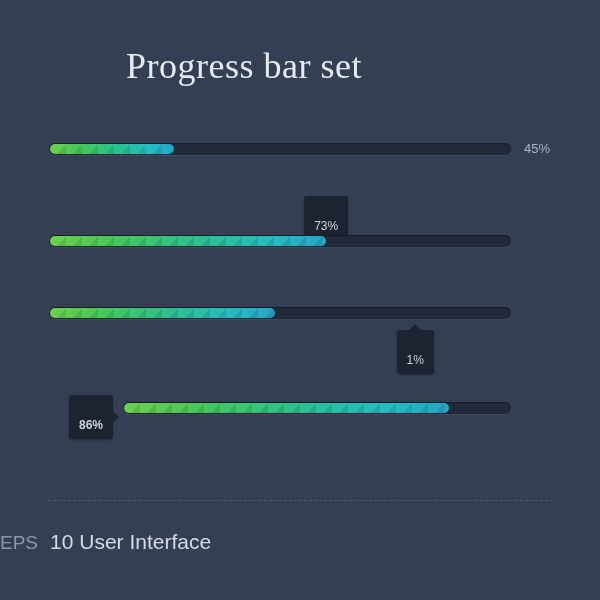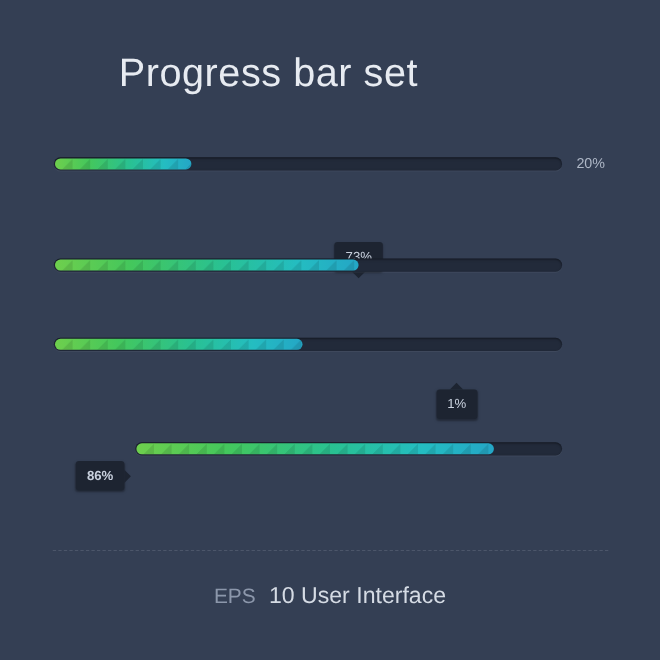--- a/index.html
+++ b/index.html
@@ -20,20 +20,21 @@
   .title {
     position: absolute;
     top: 45px;
     left: 0;
     width: 488px;
     text-align: center;
     font-size: 36px;
     font-weight: 300;
     color: #e7ebf1;
     letter-spacing: 0.5px;
+    font-family: Liberation Serif, serif;
   }
 
   .track {
     position: absolute;
     left: 49px;
     width: 462px;
     height: 12px;
     border-radius: 10px;
     background: #222a3a;
     box-shadow:
@@ -68,24 +69,23 @@
     font-size: 13px;
     color: #aeb7c6;
   }
 
   .tooltip {
     position: absolute;
     background: #1d2431;
     color: #c9d1de;
     font-size: 12px;
     line-height: 1;
-    padding: 7px 10px 8px;
+    padding: 24px 10px 8px;
     border-radius: 3px;
     box-shadow: 0 1px 2px rgba(0,0,0,.35);
-    margin-top: 24px;
   }
   .tooltip .arrow-down {
     position: absolute;
     left: 50%; transform: translateX(-50%);
     bottom: -6px;
     width: 0; height: 0;
     border-left: 6px solid transparent;
     border-right: 6px solid transparent;
     border-top: 6px solid #1d2431;
   }
@@ -115,42 +115,41 @@
     top: 500px;
     border-top: 1px dashed #5c6679;
     opacity: .6;
   }
 
   .footer {
     position: absolute;
     top: 530px;
     left: 0;
     width: 600px;
-    text-align: center;
     font-size: 21px;
     font-weight: 300;
     color: #d5dbe4;
   }
   .footer .eps {
     color: #8c97ab;
     font-size: 19px;
     margin-right: 12px;
   }
 </style>
 </head>
 <body>
 
 <div class="wrapper">
 
   <div class="title">Progress bar set</div>
 
   <div class="track" style="top:143px">
     <div class="fill" id="fill-0" style="width: 123.74px;"></div>
   </div>
-  <div class="side-label" style="top:141px; left:524px">20%</div>
+  <div class="side-label" style="top:141px; left:524px">45%</div>
 
   <div class="tooltip" id="tip-1" style="top: 196px; left: 304.2px;">
     <span>73%</span>
     <span class="arrow-down"></span>
   </div>
   <div class="track" style="top:235px">
     <div class="fill" id="fill-1" style="width: 276.2px;"></div>
   </div>
 
   <div class="track" style="top:307px">

